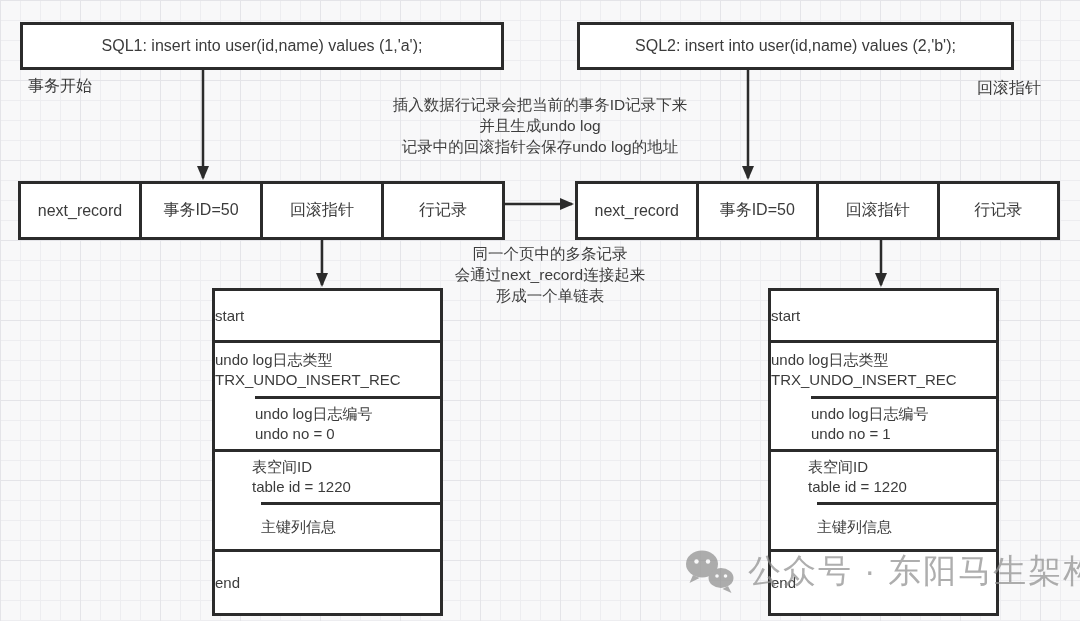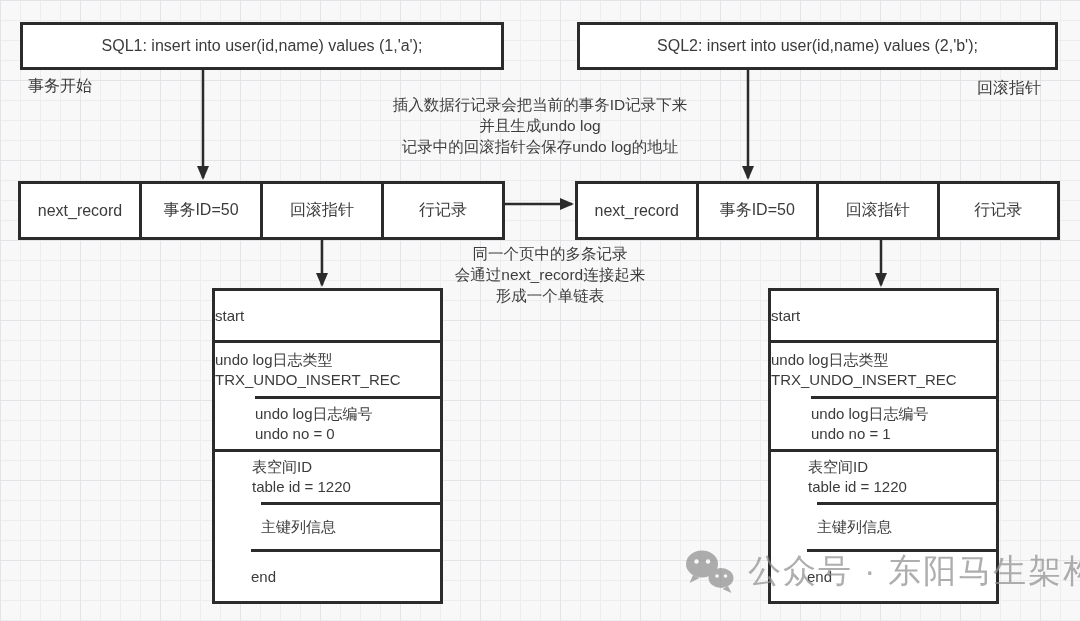--- a/index.html
+++ b/index.html
@@ -19,21 +19,21 @@
   }
   .box {
     position:absolute;
     background:#ffffff;
     border:3px solid #2b2b2b;
     box-sizing:border-box;
     display:flex; align-items:center; justify-content:center;
     font-size:16px;
   }
   .sql1 { left:20px;  top:22px; width:484px; height:48px; }
-  .sql2 { left:577px; top:22px; width:481px; height:48px; }
+  .sql2 { left:577px; top:22px; width:437px; height:48px; }
 
   .side-label { position:absolute; font-size:16px; color:#3b3b3b; }
   .tx-start { left:28px;  top:76px; }
   .tx-end   { left:977px; top:78px; }
 
   .note { position:absolute; text-align:center; font-size:15.5px; line-height:21px; color:#3d3d3d; }
   .note1 { left:300px; top:94px;  width:480px; }
   .note2 { left:340px; top:243px; width:420px; }
 
   .record-row {
@@ -63,21 +63,21 @@
   .stack-right { left:768px; }
   .stack-cell {
     display:flex; flex-direction:column; align-items:flex-start; justify-content:center;
     text-align:center;
     font-size:15px; line-height:20px;
     border-top:3px solid #2b2b2b;
     box-sizing:border-box;
   }
   .stack-cell:first-child { border-top:none; }
   .c1 { height:49px; } .c2 { height:56px; } .c3 { height:53px;margin-left:40px; }
-  .c4 { height:53px;padding-left:37px; } .c5 { height:47px;margin-left:46px; } .c6 { height:52px;margin-left:36px; }
+  .c4 { height:53px;padding-left:37px; } .c5 { height:47px;margin-left:46px; } .c6 { height:64px; }
 
   .connectors { position:absolute; left:0; top:0; width:1080px; height:621px; pointer-events:none; }
 
   .watermark {
     position:absolute; left:684px; top:548px;
     display:flex; align-items:center; gap:12px;
     z-index:10; opacity:0.72;
   }
   .watermark-text {
     font-size:33px; color:#8f8f8f; letter-spacing:2px; white-space:nowrap;

